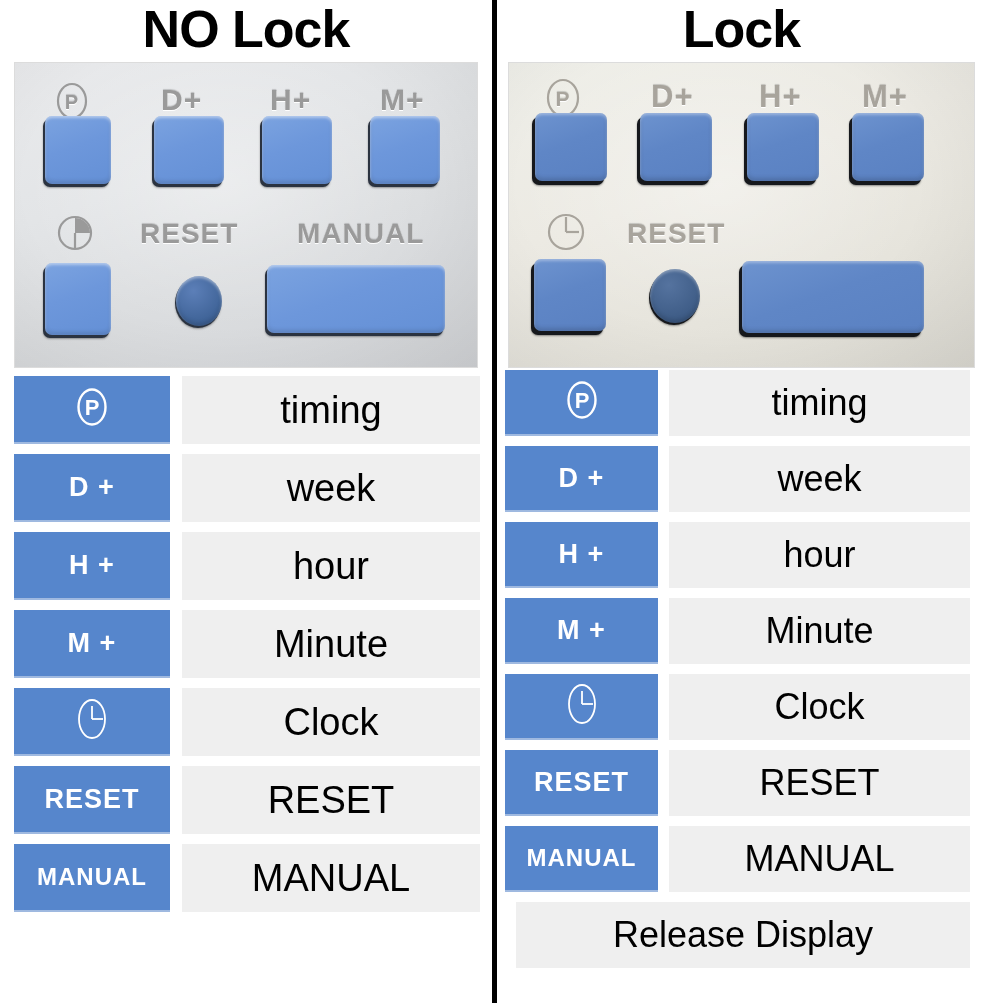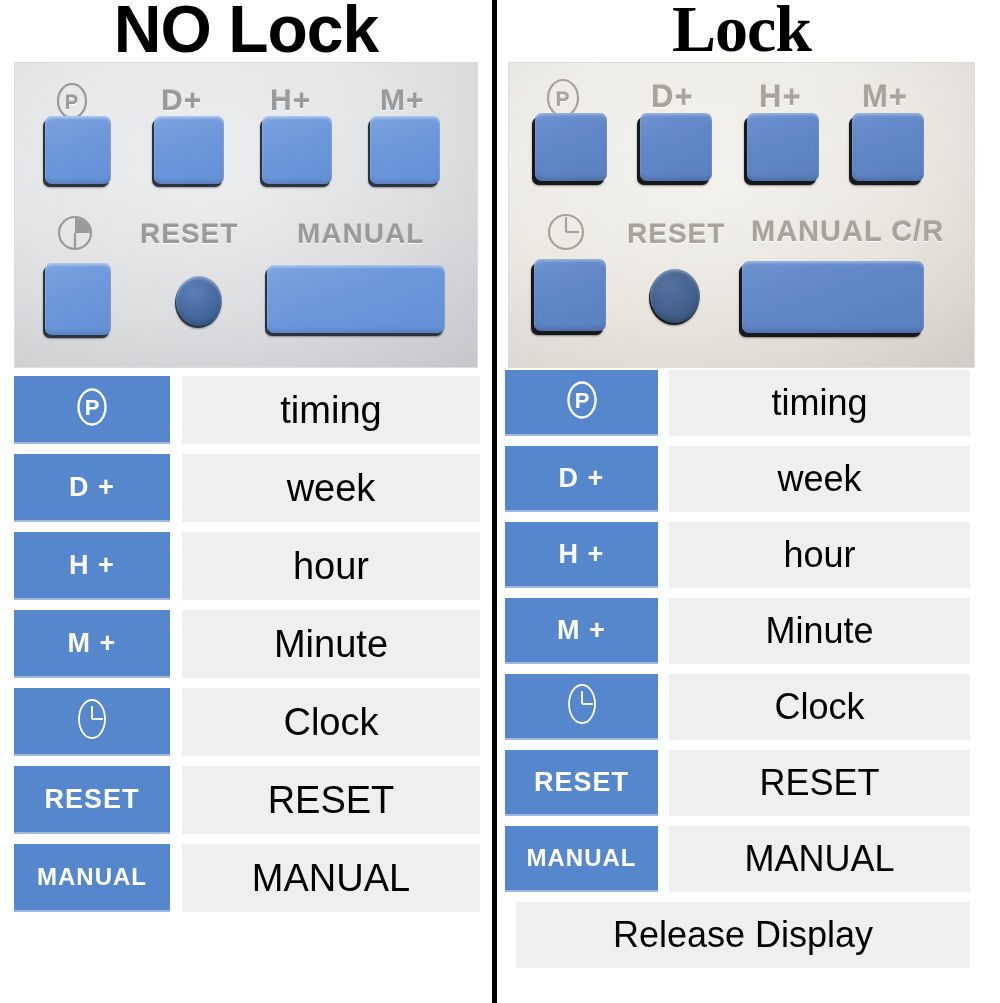--- a/index.html
+++ b/index.html
@@ -15,25 +15,25 @@
   
   .divider {
     position: absolute; left: 492px; top: 0;
     width: 5px; height: 1003px; background: #000;
   }
 
   
   .title {
     position: absolute; top: -1px; height: 60px;
     display: flex; align-items: center; justify-content: center;
-    font-weight: bold; font-size: 66px; letter-spacing: -1px;
+    font-weight: bold; font-size: 52px; letter-spacing: -1px;
     color: #000; line-height: 1; white-space: nowrap;
   }
   .title.left  { left: 14px;  width: 464px; }
-  .title.right { left: 508px; width: 467px; font-family: Liberation Serif, serif; }
+  .title.right { left: 508px; width: 467px; }
 
   
   .photo {
     position: absolute; top: 62px; height: 306px;
     overflow: hidden;
     border: 1px solid #dcdcdc;
   }
   .photo.left  { left: 14px;  width: 464px;
     background: linear-gradient(160deg,#e9eaec 0%,#e3e5e7 35%,#dcdee0 60%,#d3d5d8 100%); }
   .photo.right { left: 508px; width: 467px;
@@ -273,21 +273,20 @@
       </div>
 
     <div class="engrave icon-engrave" style="left:36px; top:148px;">
       <svg width="42" height="42" viewBox="0 0 42 42">
         <circle cx="21" cy="21" r="17" fill="none" stroke="#a8a49c" stroke-width="2.2"></circle>
         <line x1="21" y1="21" x2="21" y2="6" stroke="#a8a49c" stroke-width="2.2"></line>
         <line x1="21" y1="21" x2="34" y2="21" stroke="#a8a49c" stroke-width="2.2"></line>
       </svg>
     </div>
     <div class="engrave" style="left:118px; top:155px; font-size:28px;">RESET</div>
-    <div class="engrave" style="left:242px; top:152px; font-size:29px;">MANUAL C/R</div>
 
     <div class="key" style="left:22px;  top:200px; width:72px; height:72px;">
         <div class="cap"></div>
       </div>
     <div class="key round" style="left:140px; top:208px; width:50px; height:54px;">
         <div class="cap"></div>
       </div>
     <div class="key" style="left:230px; top:202px; width:182px; height:72px;">
         <div class="cap"></div>
       </div>

